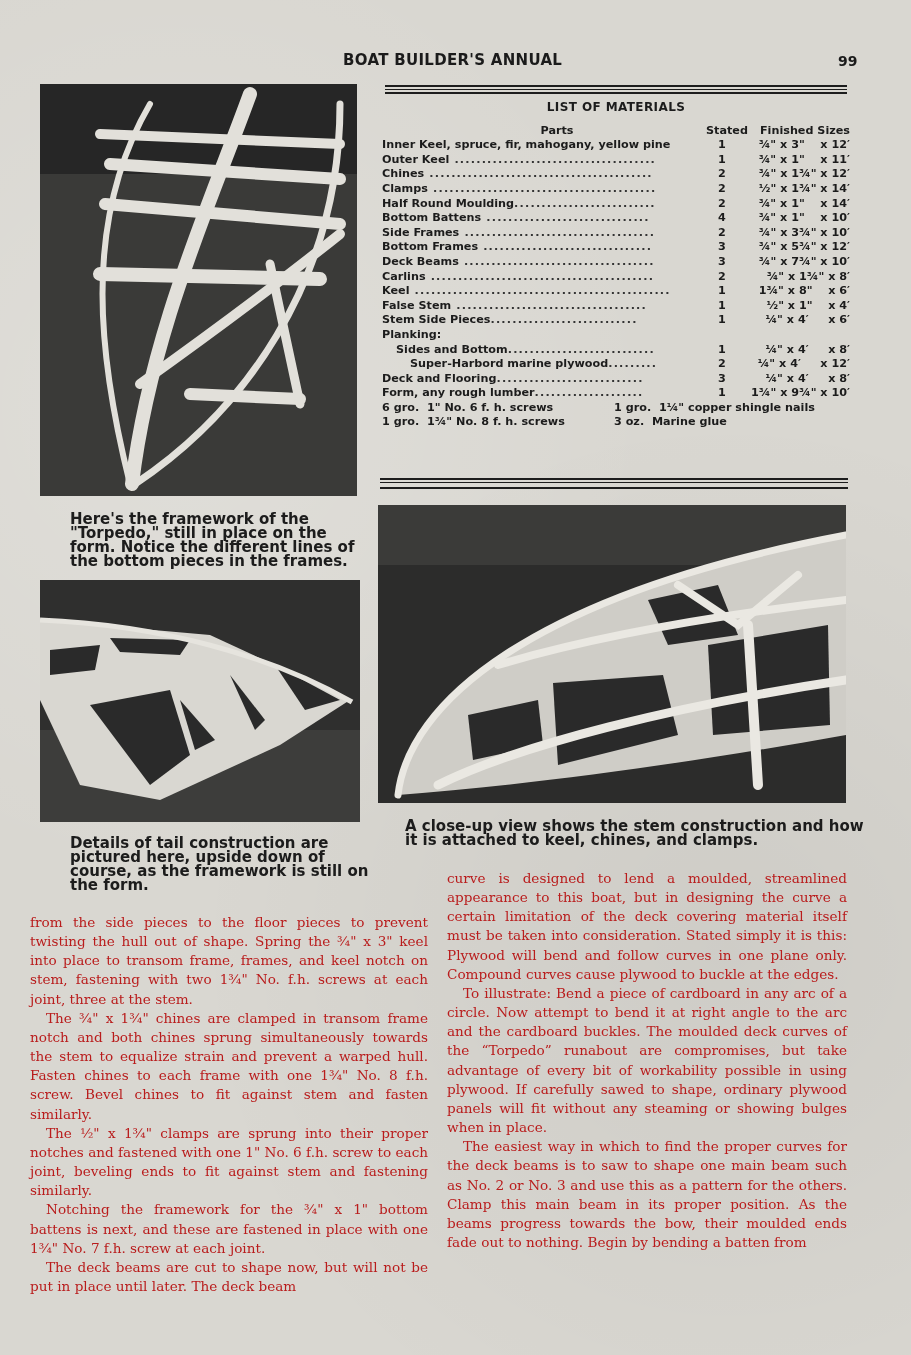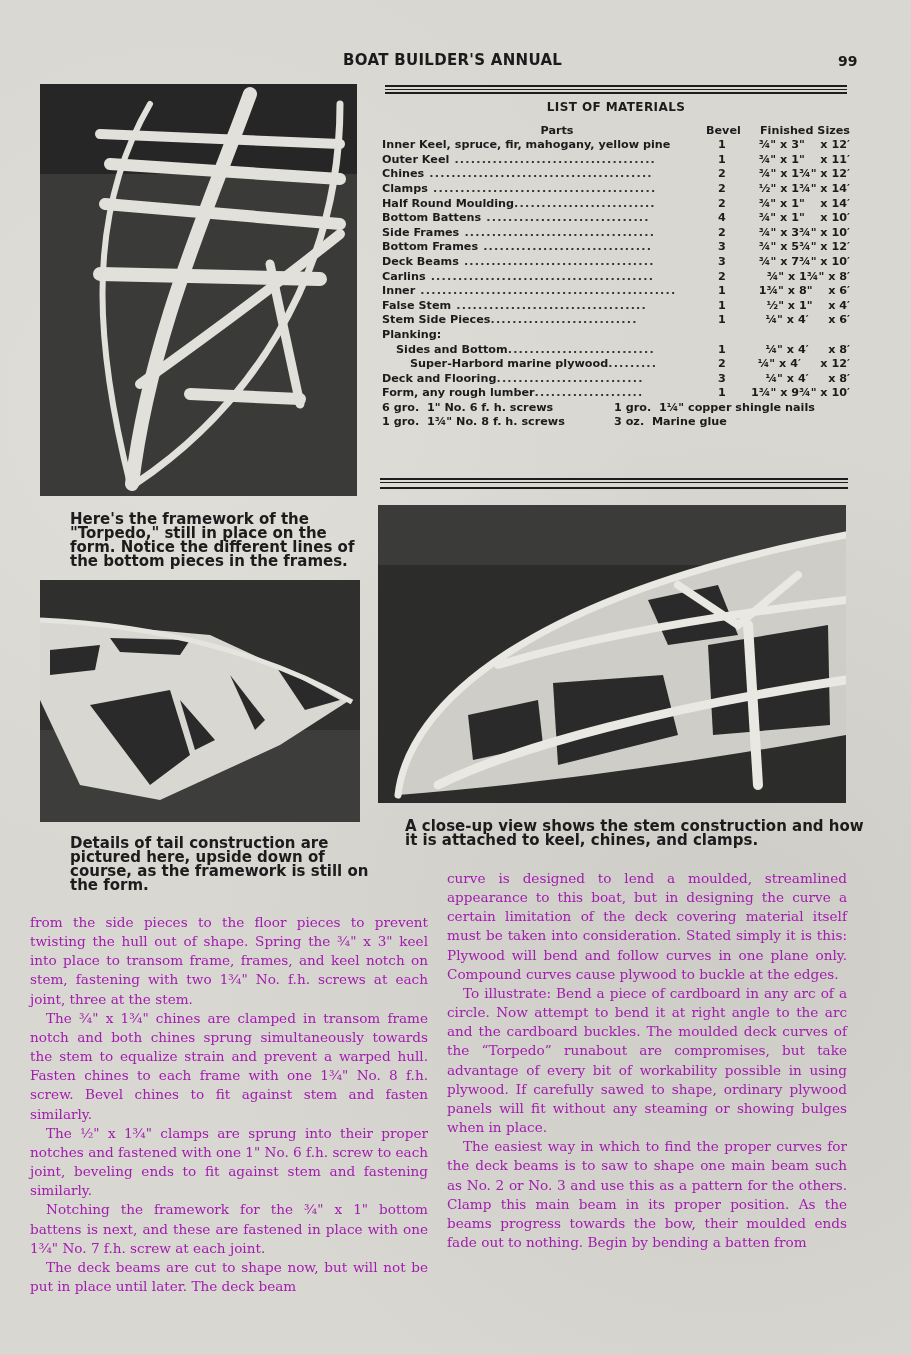--- a/index.html
+++ b/index.html
@@ -79,21 +79,21 @@
       font-family: "DejaVu Sans", sans-serif; font-weight: bold;
       font-size: 15px; line-height: 14px; color: #1c1c1c; margin-left: 20px;
     }
     .caption-1 { left: 50px; top: 512px; width: 300px; }
     .caption-2 { left: 50px; top: 836px; width: 300px; }
     .caption-3 { left: 385px; top: 819px; width: 470px; }
 
     
     .col {
       position: absolute; font-family: "DejaVu Serif", serif;
-      font-size: 13.6px; line-height: 19.15px; color: #a21caf;
+      font-size: 13.6px; line-height: 19.15px; color: #b91c1c;
       text-align: justify;
     }
     .col-left { left: 30px; top: 913px; width: 398px; }
     .col-right { left: 447px; top: 869px; width: 400px; }
     .col p { text-indent: 16px; }
     .col p.noindent { text-indent: 0; }
   </style>
 </head>
 <body>
 
@@ -120,21 +120,21 @@
         <path d="M150 310 L260 315" stroke-width="12"></path>
         <path d="M230 180 L260 320" stroke-width="9"></path>
       </g>
     </svg>
   </div>
 
   <div class="materials">
     <div class="title">LIST OF MATERIALS</div>
     <div class="mat-head">
       <span class="c-part">Parts</span>
-      <span class="c-pcs">Bevel</span>
+      <span class="c-pcs">Stated</span>
       <span class="c-size">Finished Sizes</span>
     </div>
     <div id="mat-rows">
         <div class="mat-row">
           <span class="c-part"><span>Inner Keel, spruce, fir, mahogany, yellow pine</span><span class="dots"></span></span>
           <span class="c-pcs">1</span>
           <span class="c-size" style="white-space:pre">¾" x 3"    x 12′</span>
         </div>
         <div class="mat-row">
           <span class="c-part"><span>Outer Keel</span><span class="dots"> .....................................</span></span>
@@ -175,21 +175,21 @@
           <span class="c-part"><span>Deck Beams</span><span class="dots"> ...................................</span></span>
           <span class="c-pcs">3</span>
           <span class="c-size" style="white-space:pre">¾" x 7¾" x 10′</span>
         </div>
         <div class="mat-row">
           <span class="c-part"><span>Carlins</span><span class="dots"> .........................................</span></span>
           <span class="c-pcs">2</span>
           <span class="c-size" style="white-space:pre">¾" x 1¾" x 8′</span>
         </div>
         <div class="mat-row">
-          <span class="c-part"><span>Inner</span><span class="dots"> ...............................................</span></span>
+          <span class="c-part"><span>Keel</span><span class="dots"> ...............................................</span></span>
           <span class="c-pcs">1</span>
           <span class="c-size" style="white-space:pre">1¾" x 8"    x 6′</span>
         </div>
         <div class="mat-row">
           <span class="c-part"><span>False Stem</span><span class="dots"> ...................................</span></span>
           <span class="c-pcs">1</span>
           <span class="c-size" style="white-space:pre">½" x 1"    x 4′</span>
         </div>
         <div class="mat-row">
           <span class="c-part"><span>Stem Side Pieces</span><span class="dots">...........................</span></span>

